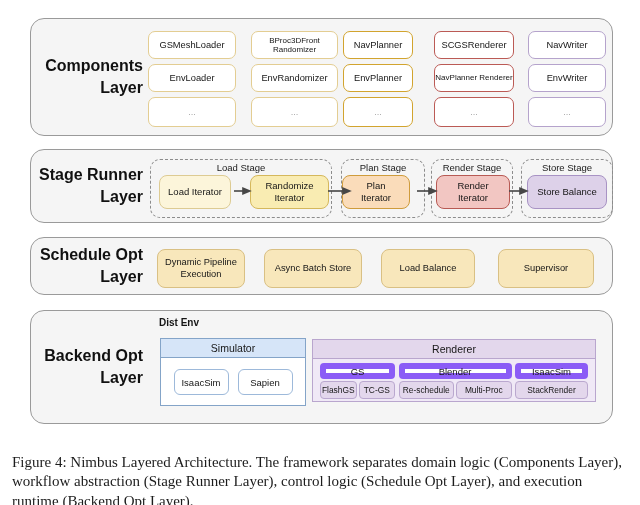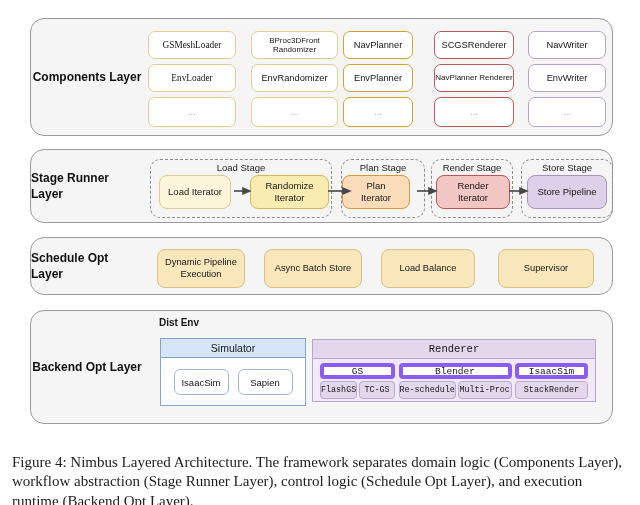--- a/index.html
+++ b/index.html
@@ -1,22 +1,22 @@
 <!DOCTYPE html>
 <html><head>
 <meta charset="utf-8">
 <style>
   html,body{margin:0;padding:0;background:#fff;}
   .page{position:relative;width:640px;height:505px;background:#ffffff;overflow:hidden;
         font-family:"Liberation Sans",sans-serif;color:#161616;}
   .layer{position:absolute;left:30px;width:583px;background:#f5f5f5;
          border:1px solid #9a9a9a;border-radius:14px;box-sizing:border-box;}
   .layer-label{position:absolute;left:0;top:0;bottom:0;width:112px;display:flex;
-         align-items:center;justify-content:center;text-align:left;
-         font-weight:bold;font-size:12px;line-height:1.35;color:#111;}
+         align-items:center;justify-content:center;text-align:right;
+         font-weight:bold;font-size:16px;line-height:1.35;color:#111;}
   
   .comp-col{position:absolute;top:12px;display:flex;flex-direction:column;gap:5px;}
   .cbox{background:#fff;border:1px solid;border-radius:7px;display:flex;align-items:center;
         justify-content:center;text-align:center;font-size:9.3px;line-height:1.15;height:28px;box-sizing:border-box;}
   .cbox.r3{height:30px;color:#a8a8a8;}
   .cbox.small{font-size:8px;}
   .b-ylight{border-color:#e3cd92;}
   .b-gold{border-color:#d2a42e;border-width:1.4px;}
   .b-red{border-color:#bb5a55;}
   .b-purple{border-color:#b5a3cc;}
@@ -39,43 +39,43 @@
         font-size:9.3px;line-height:1.2;box-sizing:border-box;padding:0 6px;}
   
   .distenv{position:absolute;left:128px;top:6px;font-weight:bold;font-size:10px;}
   .panel{position:absolute;box-sizing:border-box;}
   .sim-panel{left:129px;top:27px;width:146px;height:68px;border:1px solid #84a4c8;background:#fff;}
   .sim-header{height:18px;background:#d6e5f8;border-bottom:1px solid #84a4c8;
         text-align:center;font-size:10.5px;line-height:18px;}
   .sim-body{display:flex;justify-content:center;align-items:center;gap:9px;height:48px;}
   .sim-box{width:55px;height:26px;background:#fff;border:1px solid #9db9da;border-radius:6px;
         display:flex;align-items:center;justify-content:center;font-size:9.5px;box-sizing:border-box;}
-  .rend-panel{left:281px;top:28px;width:284px;height:63px;border:1px solid #b9a6ce;background:#f0e9f6;font-family:Liberation Mono, monospace;}
+  .rend-panel{left:281px;top:28px;width:284px;height:63px;border:1px solid #b9a6ce;background:#f0e9f6;}
   .rend-header{height:18px;background:#e3d7ec;border-bottom:1px solid #b9a6ce;
         text-align:center;font-size:10.5px;line-height:18px;}
   .rend-body{display:flex;justify-content:space-between;padding:4px 7px 0 7px;}
   .stack{display:flex;flex-direction:column;gap:2px;}
-  .stack-top{height:16px;background:#fff;border:4px solid #8b5cf6;border-radius:4px;
+  .stack-top{height:16px;background:#fff;border:6px solid #8b5cf6;border-radius:4px;
         display:flex;align-items:center;justify-content:center;font-size:9.5px;box-sizing:border-box;}
   .stack-subs{display:flex;gap:2px;}
   .sub-box{flex:1;height:18px;background:#e3d7ec;border:1px solid #baa8cf;border-radius:4px;
         display:flex;align-items:center;justify-content:center;font-size:8.4px;
         box-sizing:border-box;white-space:nowrap;}
   .caption{position:absolute;left:12px;top:438px;width:618px;
         font-family:"Liberation Serif",serif;font-size:15px;line-height:1.29;color:#1c1c1c;}
 </style>
 </head>
 <body>
 
 <div class="page">
 
   <section class="layer" style="top:18px;height:118px;">
     <div class="layer-label">Components Layer</div>
 
-    <div class="comp-col" style="left:117px;width:88px;font-family:Liberation Serif, serif;">
+    <div class="comp-col" style="left:117px;width:88px;">
       <div class="cbox b-ylight">GSMeshLoader</div>
       <div class="cbox b-ylight">EnvLoader</div>
       <div class="cbox b-ylight r3">...</div>
     </div>
 
     <div class="comp-col" style="left:220px;width:87px;">
       <div class="cbox b-ylight small">BProc3DFront Randomizer</div>
       <div class="cbox b-ylight">EnvRandomizer</div>
       <div class="cbox b-ylight r3">...</div>
     </div>
@@ -113,21 +113,21 @@
       <div class="iter it-orange" style="left:0;width:68px;">Plan Iterator</div>
     </div>
 
     <div class="stage-group" style="left:400px;width:82px;">
       <div class="stage-title">Render Stage</div>
       <div class="iter it-red" style="left:4px;width:74px;">Render Iterator</div>
     </div>
 
     <div class="stage-group" style="left:490px;width:92px;">
       <div class="stage-title">Store Stage</div>
-      <div class="iter it-purple" style="left:5px;width:80px;">Store Pipeline</div>
+      <div class="iter it-purple" style="left:5px;width:80px;">Store Balance</div>
     </div>
 
     <svg class="arrows" width="583" height="74">
       <defs>
         <marker id="ah" markerWidth="6" markerHeight="5" refX="0.5" refY="2.5" orient="auto">
           <path d="M0,0 L6,2.5 L0,5 Z" fill="#474747"></path>
         </marker>
       </defs>
       <line x1="203" y1="41" x2="212" y2="41" stroke="#474747" stroke-width="1.6" marker-end="url(#ah)"></line>
       <line x1="297" y1="41" x2="312" y2="41" stroke="#474747" stroke-width="1.6" marker-end="url(#ah)"></line>

